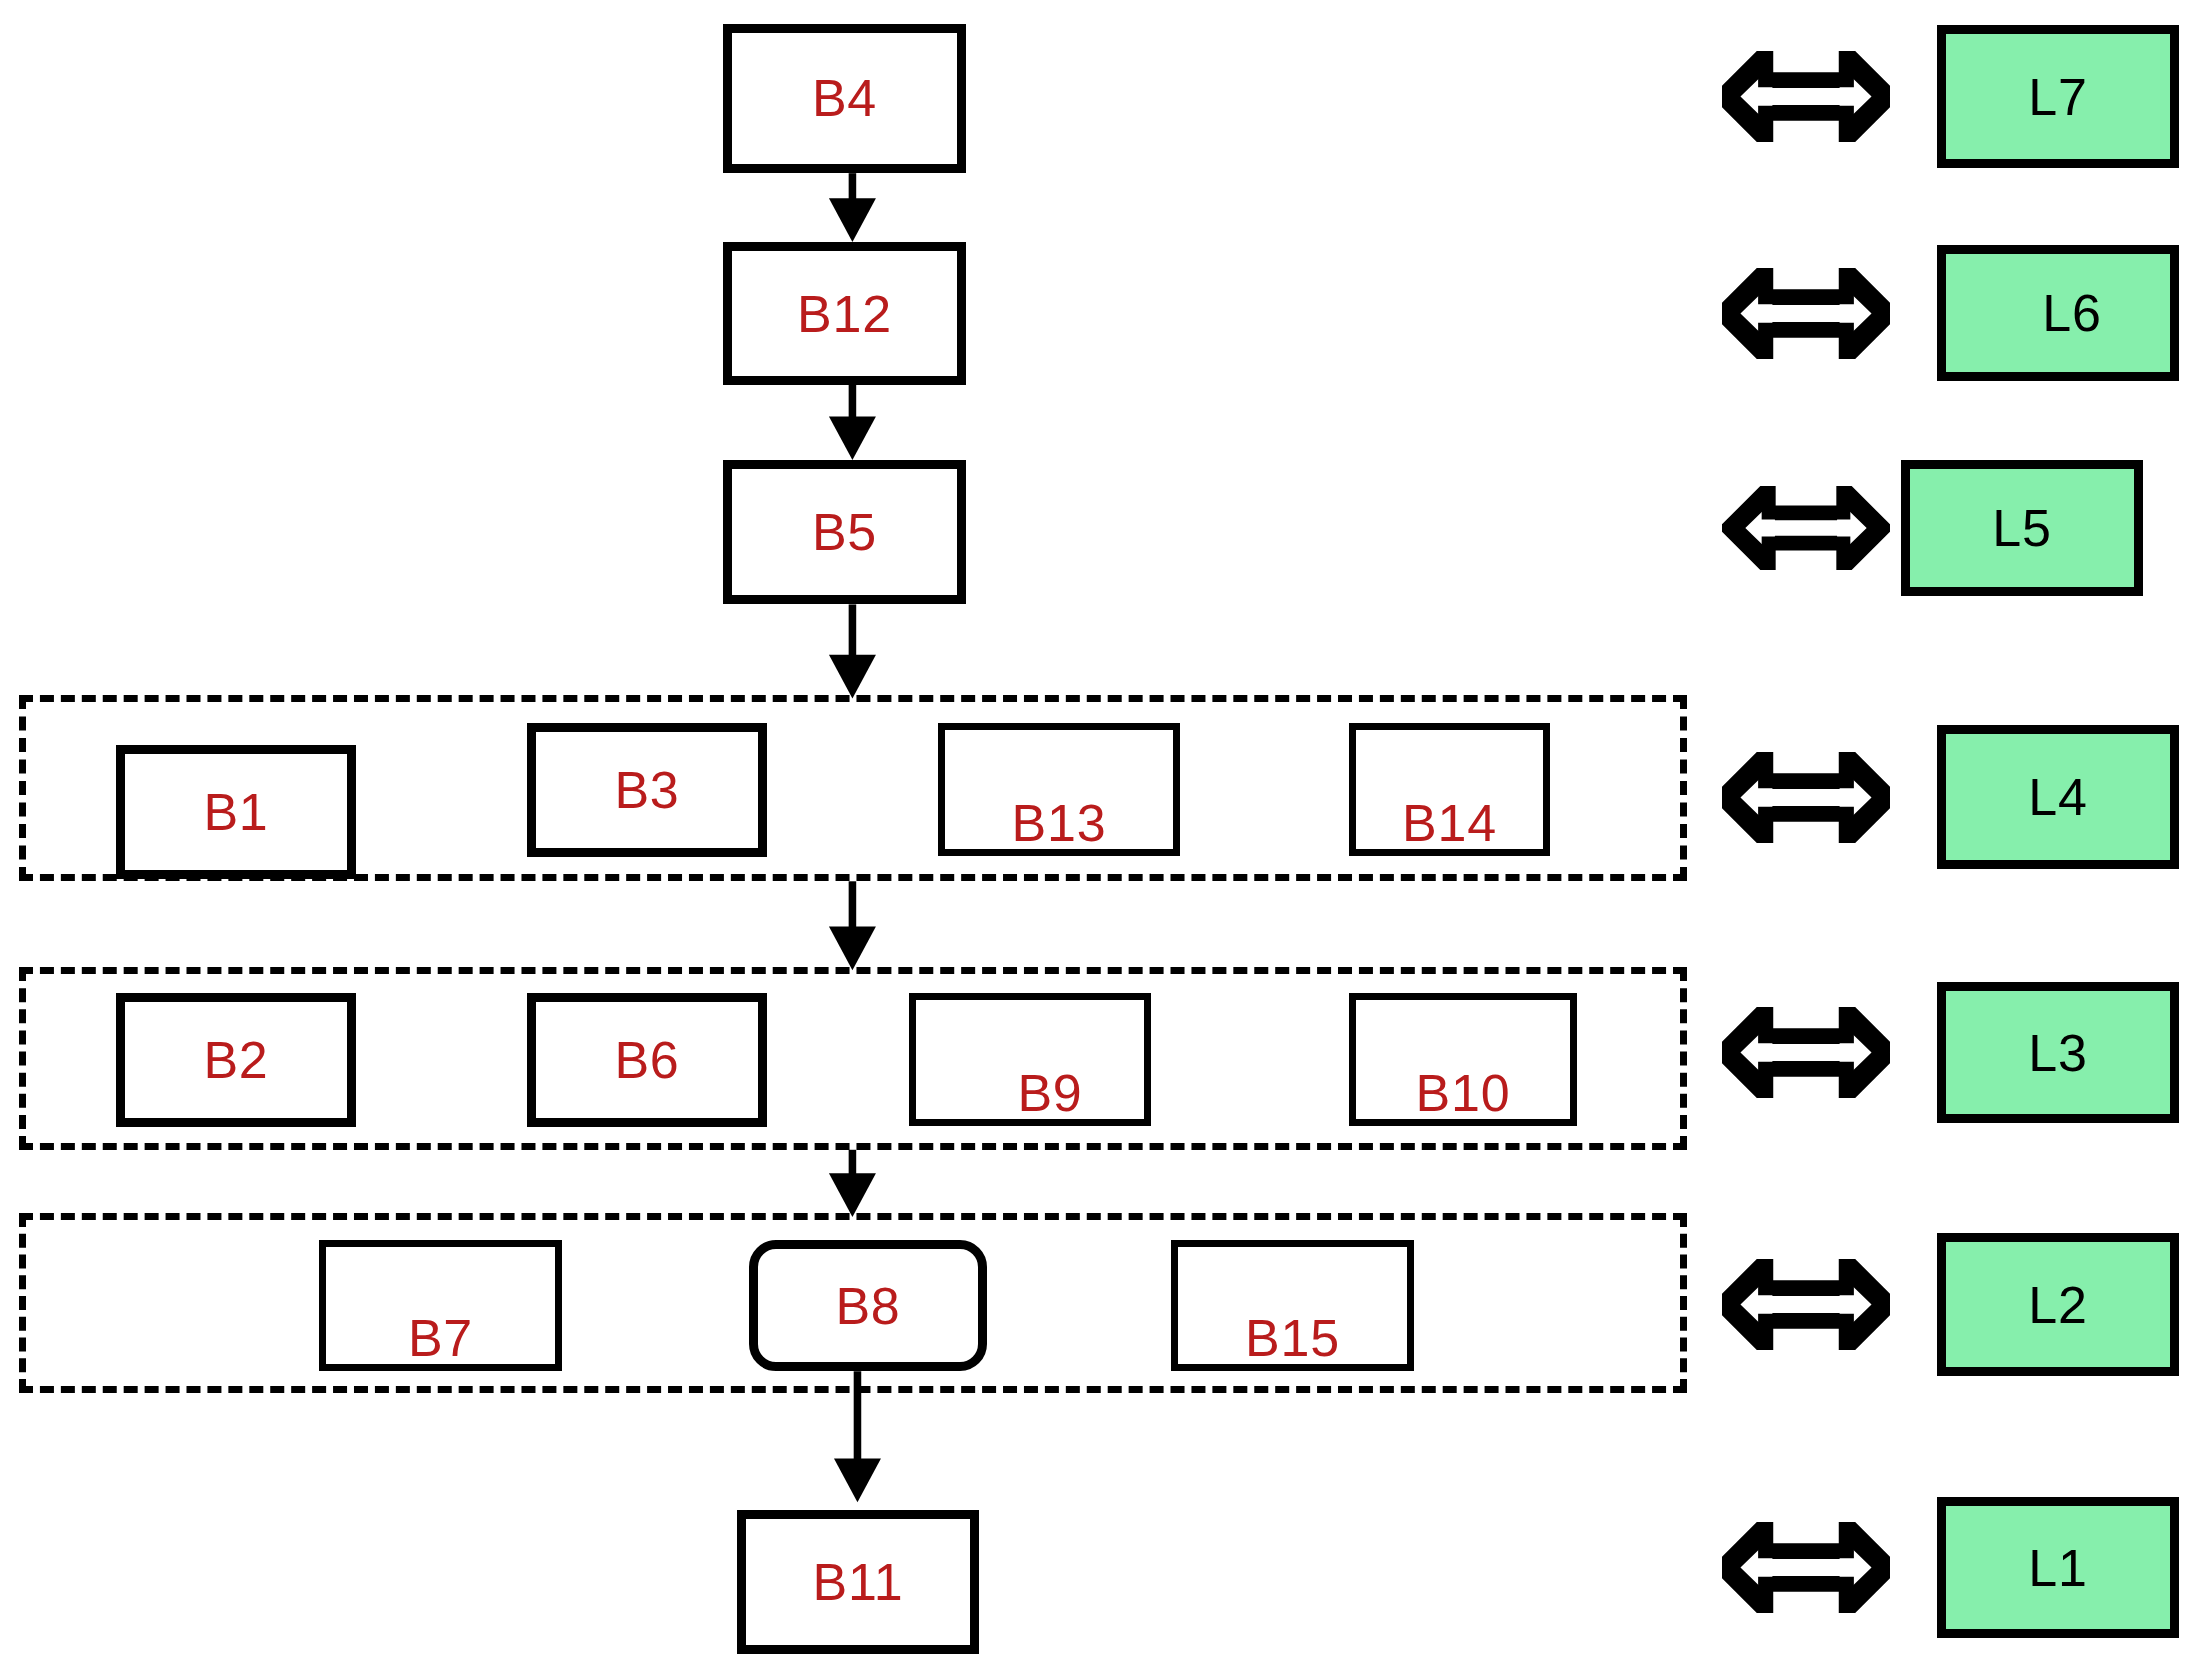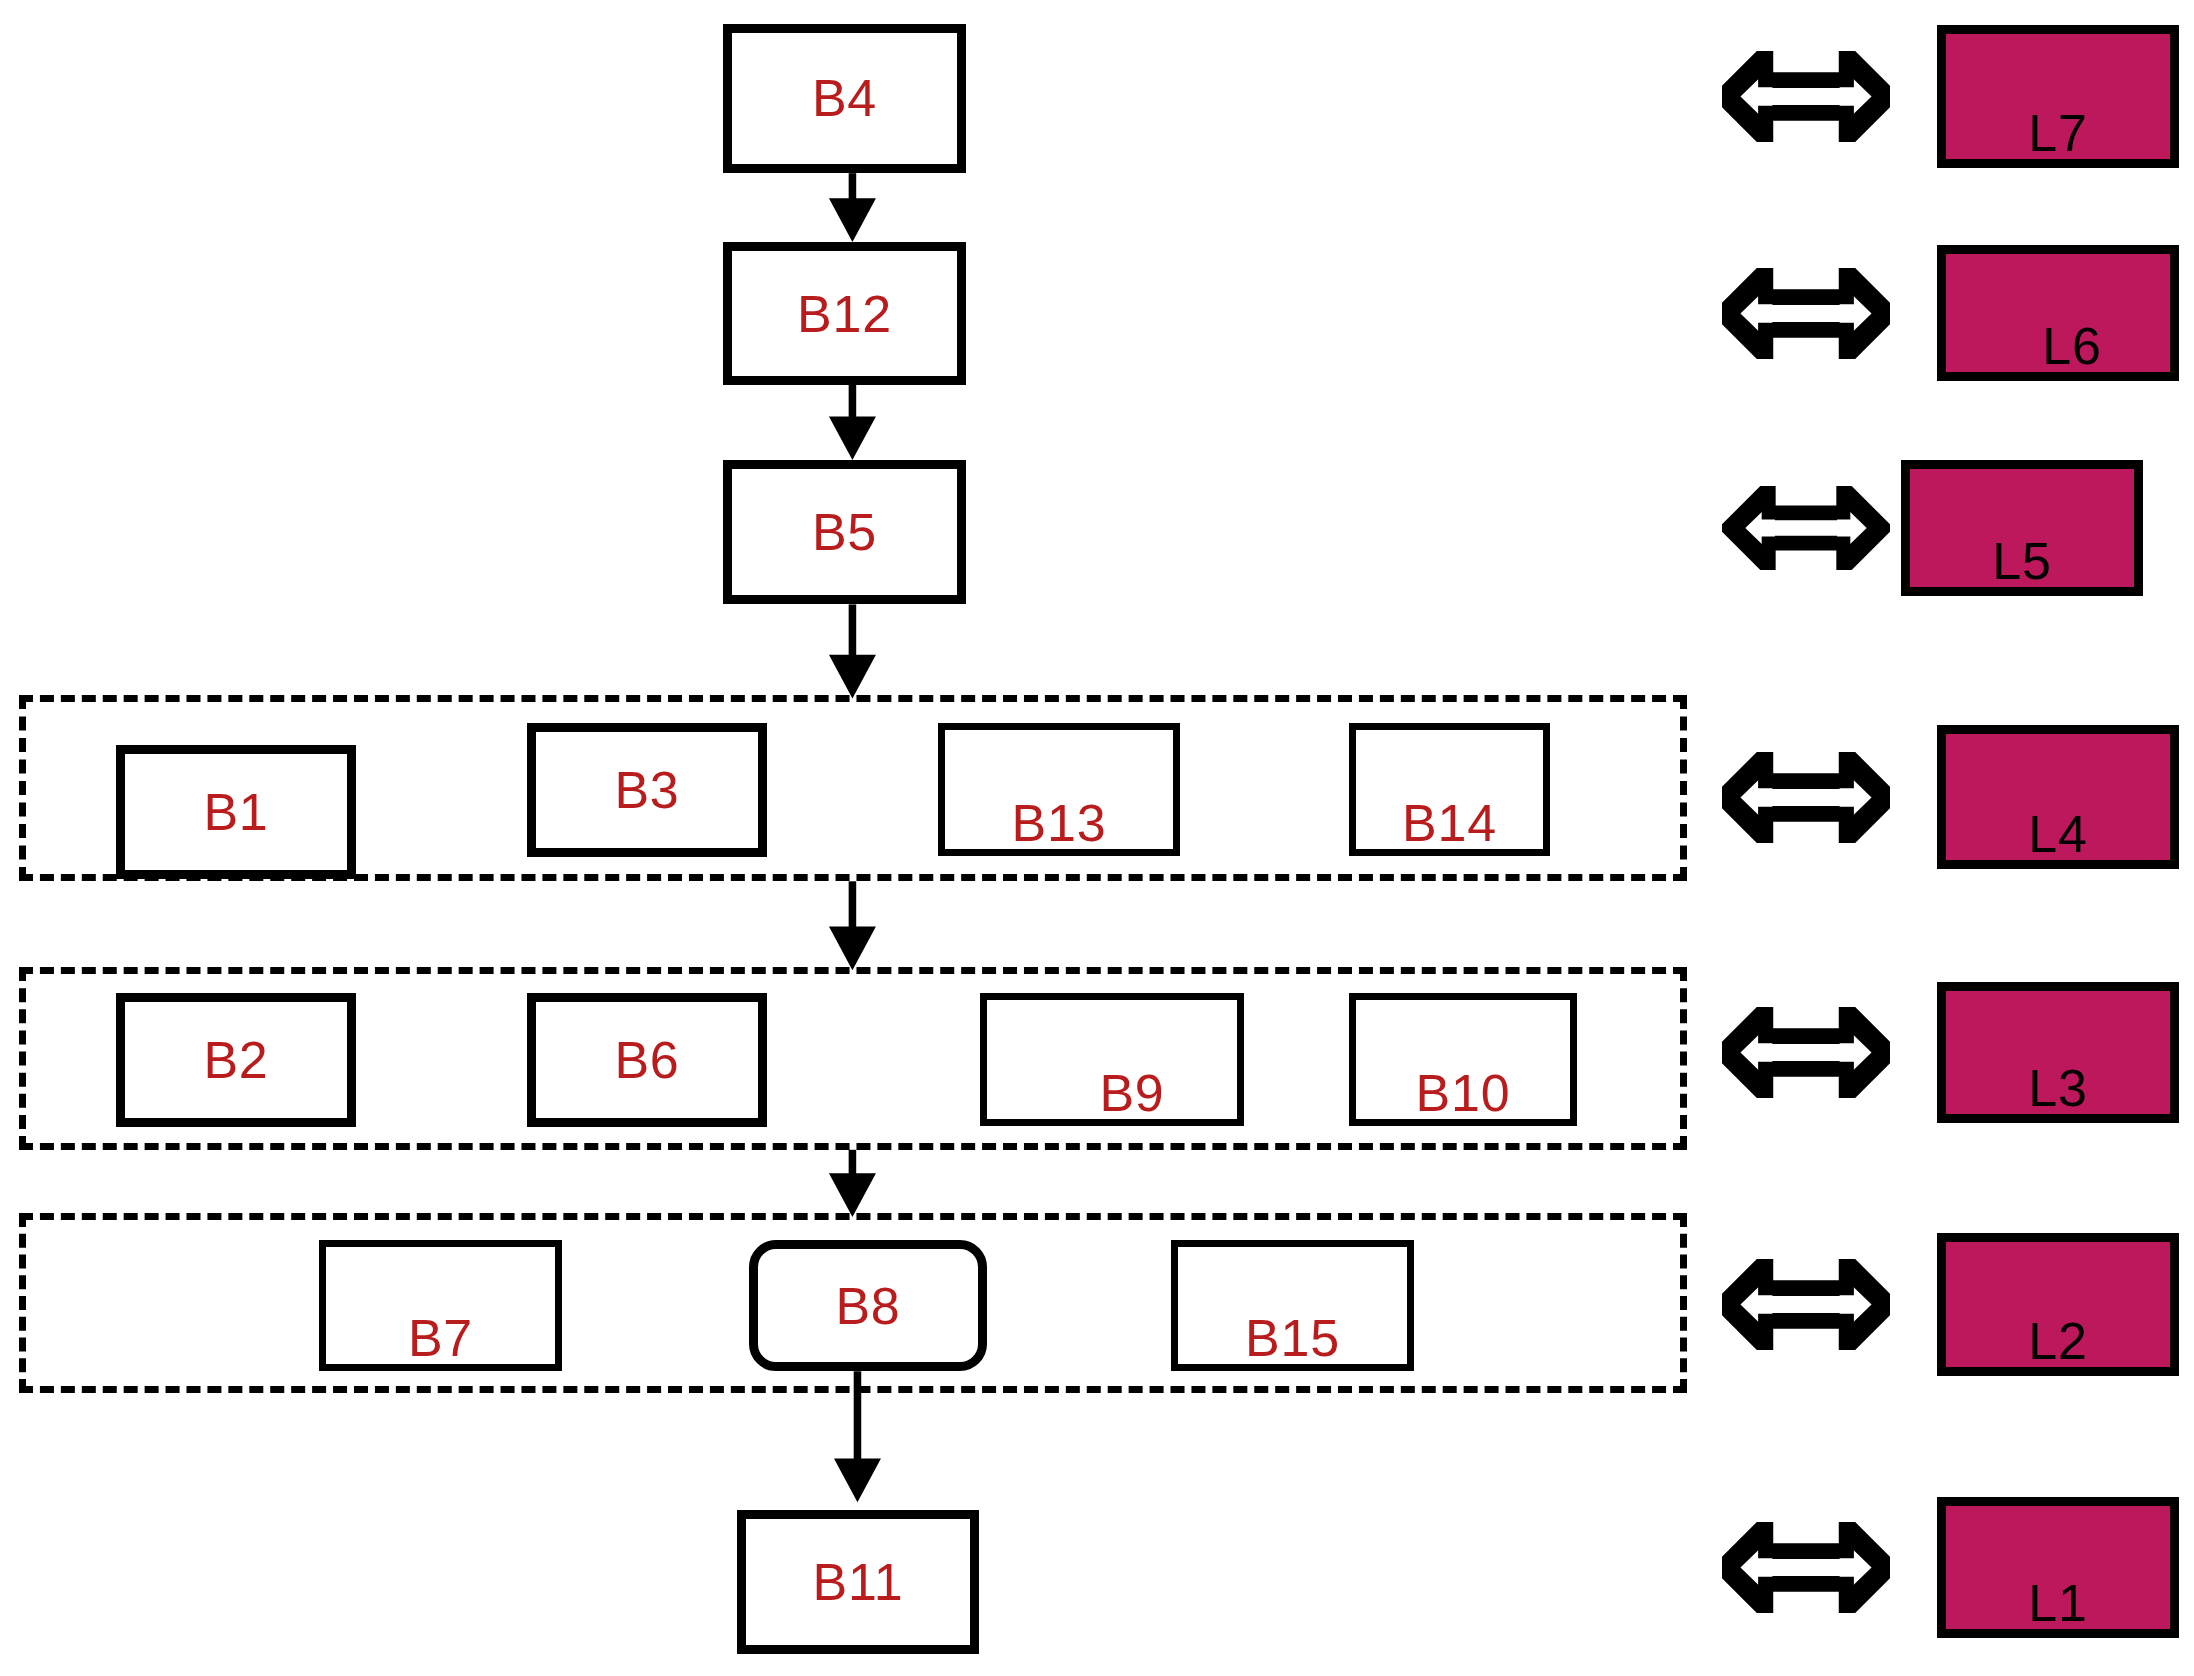--- a/index.html
+++ b/index.html
@@ -44,24 +44,24 @@
   .group {
     position: absolute;
     box-sizing: border-box;
     background: transparent;
     border: 7.6px dashed #000000;
   }
   
   .lbox {
     position: absolute;
     box-sizing: border-box;
-    background: #be185d;
+    background: #86efac;
     border: 9.2px solid #000000;
     display: flex;
-    align-items: flex-end;
+    align-items: center;
     justify-content: center;
   }
   .lbox .lbl {
     font-family: "Liberation Sans", sans-serif;
     font-size: 52px;
     line-height: 1;
     color: #000000;
     letter-spacing: 0.8px;
     user-select: none;
   }
@@ -130,21 +130,21 @@
   <div class="box thin" style="left: 1349px; top: 723px; width: 201px; height: 133px;">
     <span class="lbl">B14</span>
   </div>
 
   <div class="box" style="left: 116px; top: 993px; width: 240px; height: 134px;">
     <span class="lbl">B2</span>
   </div>
   <div class="box" style="left: 527px; top: 993px; width: 240px; height: 134px;">
     <span class="lbl">B6</span>
   </div>
-  <div class="box thin" style="left: 980px; top: 993px; width: 264px; height: 133px; padding-left: 40px;">
+  <div class="box thin" style="left: 909px; top: 993px; width: 242px; height: 133px; padding-left: 40px;">
     <span class="lbl">B9</span>
   </div>
   <div class="box thin" style="left: 1349px; top: 993px; width: 228px; height: 133px;">
     <span class="lbl">B10</span>
   </div>
 
   <div class="box thin" style="left: 319px; top: 1240px; width: 243px; height: 131px;">
     <span class="lbl">B7</span>
   </div>
   <div class="box" style="left: 749px; top: 1240px; width: 238px; height: 131px; border-radius: 27px;">

